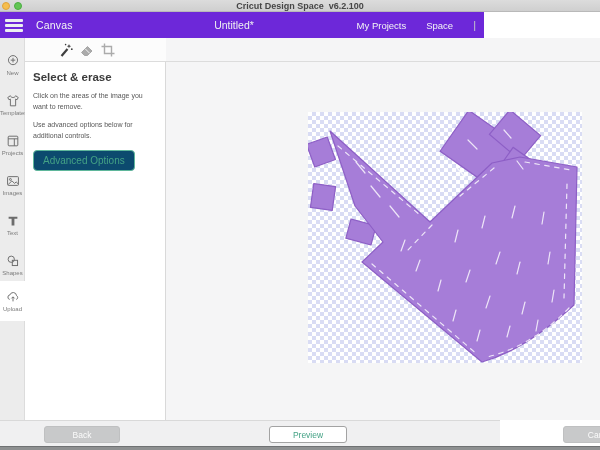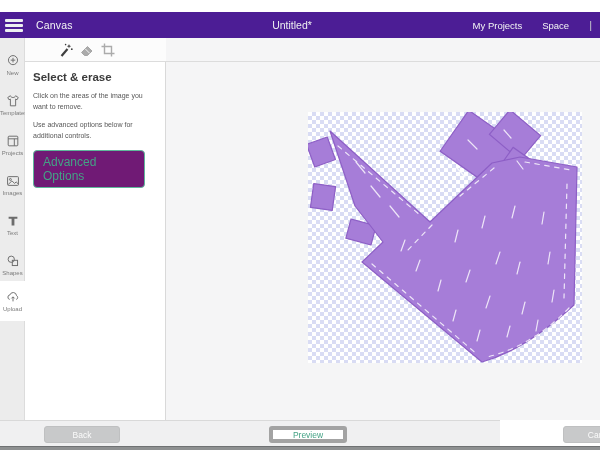--- a/index.html
+++ b/index.html
@@ -10,21 +10,21 @@
   
   .titlebar { position:absolute; left:0; top:0; width:600px; height:12px;
               background:linear-gradient(#dcdcdc,#cfcfcf); border-bottom:1px solid #b9b9b9; }
   .titlebar .title { position:absolute; left:0; right:0; top:1px; text-align:center;
               font-size:9px; color:#464646; font-weight:700; white-space:pre; }
   .light { position:absolute; top:2px; width:8px; height:8px; border-radius:50%; }
   .light.yellow { left:2px;  background:#f6be4f; border:1px solid #e0a33b; }
   .light.green  { left:14px; background:#62c554; border:1px solid #4aad42; }
 
   
-  .header { position:absolute; left:0; top:12px; width:600px; height:26px; background:#4c1d95;
+  .header { position:absolute; left:0; top:12px; width:484px; height:26px; background:#6d28d9;
             display:flex; align-items:center; color:#f4f5f5; }
   .hamburger { width:18px; height:13px; margin-left:5px; display:flex; flex-direction:column;
                justify-content:space-between; cursor:pointer; }
   .hamburger span { display:block; height:3px; background:#eceff0; border-radius:1px; }
   .hdr-canvas { margin-left:13px; font-size:10.5px; letter-spacing:.2px; }
   .hdr-title { position:absolute; left:0; right:16px; text-align:center; font-size:10.5px; color:#eef0f1; }
   .hdr-right { position:absolute; right:8px; top:0; height:26px; display:flex; align-items:center;
                gap:20px; font-size:9.5px; }
   .hdr-right .lnk { cursor:pointer; }
   .hdr-divider { color:#c6cacc; font-size:11px; }
@@ -43,50 +43,55 @@
   .toolstrip { position:absolute; left:25px; top:38px; width:575px; height:24px; background:#f5f5f6;
                border-bottom:1px solid #dcdcdc; }
   .toolstrip .white { position:absolute; left:0; top:0; width:141px; height:23px; background:#fcfcfc; }
   .tool { position:absolute; top:4px; width:16px; height:16px; cursor:pointer; }
   .tool svg { width:16px; height:16px; }
 
   .panel { position:absolute; left:25px; top:62px; width:141px; height:358px; background:#ffffff;
            border-right:1px solid #d9d9d9; padding:9px 20px 0 8px; }
   .panel h1 { font-size:11.5px; color:#3b3b3b; font-weight:700; margin-bottom:8px; }
   .panel p { font-size:7px; color:#575757; line-height:1.55; margin-bottom:7px; width:126px; }
-  .adv-btn { display:inline-block; margin-top:2px; padding:4px 9px; font-size:12px; color:#44a285;
-             background:#701a75; border:1px solid #5fb79b; border-radius:4px; cursor:pointer; }
+  .adv-btn { display:inline-block; margin-top:2px; padding:4px 9px; font-size:10px; color:#44a285;
+             background:#0c4a6e; border:1px solid #5fb79b; border-radius:4px; cursor:pointer; }
 
   .canvas-area { position:absolute; left:166px; top:62px; width:434px; height:358px; background:#f5f5f6; }
 
   
   .checker { position:absolute; left:308px; top:112px; width:274px; height:251px;
              background:
                conic-gradient(#d9dcf4 25%, #ffffff 0 50%, #d9dcf4 0 75%, #ffffff 0);
              background-size:8px 8px; cursor:crosshair; }
   .checker svg { position:absolute; left:0; top:0; width:274px; height:251px; }
 
   
   .footer { position:absolute; left:0; top:420px; width:500px; height:26px; background:#f0f0f1;
             border-top:1px solid #d9d9d9; }
   .btn { position:absolute; top:5px; height:17px; border-radius:3px; font-size:8.5px;
          display:flex; align-items:center; justify-content:center; cursor:pointer; }
   .btn.gray { width:76px; background:#c8c9ca; color:#fbfbfb; border:1px solid #bfc0c1; }
   .btn.back { left:44px; }
   .btn.cancel { left:563px; }
-  .btn.preview { left:269px; width:78px; background:#ffffff; border:4px solid #a3a3a3; color:#44a285; }
+  .btn.preview { left:269px; width:78px; background:#ffffff; border:1px solid #a3a3a3; color:#44a285; }
 
   .window-edge { position:absolute; left:0; top:446px; width:600px; height:4px; background:#8e9091;
                  border-top:1px solid #6f7173; }
 </style>
 </head>
 <body>
 
 <div id="app">
 
+  <div class="titlebar">
+    <span class="light yellow"></span>
+    <span class="light green"></span>
+    <div class="title">Cricut Design Space  v6.2.100</div>
+  </div>
 
   <div class="header">
     <div class="hamburger">
       <span></span>
         <span></span>
         <span></span>
     </div>
     <div class="hdr-canvas">Canvas</div>
     <div class="hdr-title">Untitled*</div>
     <div class="hdr-right">

